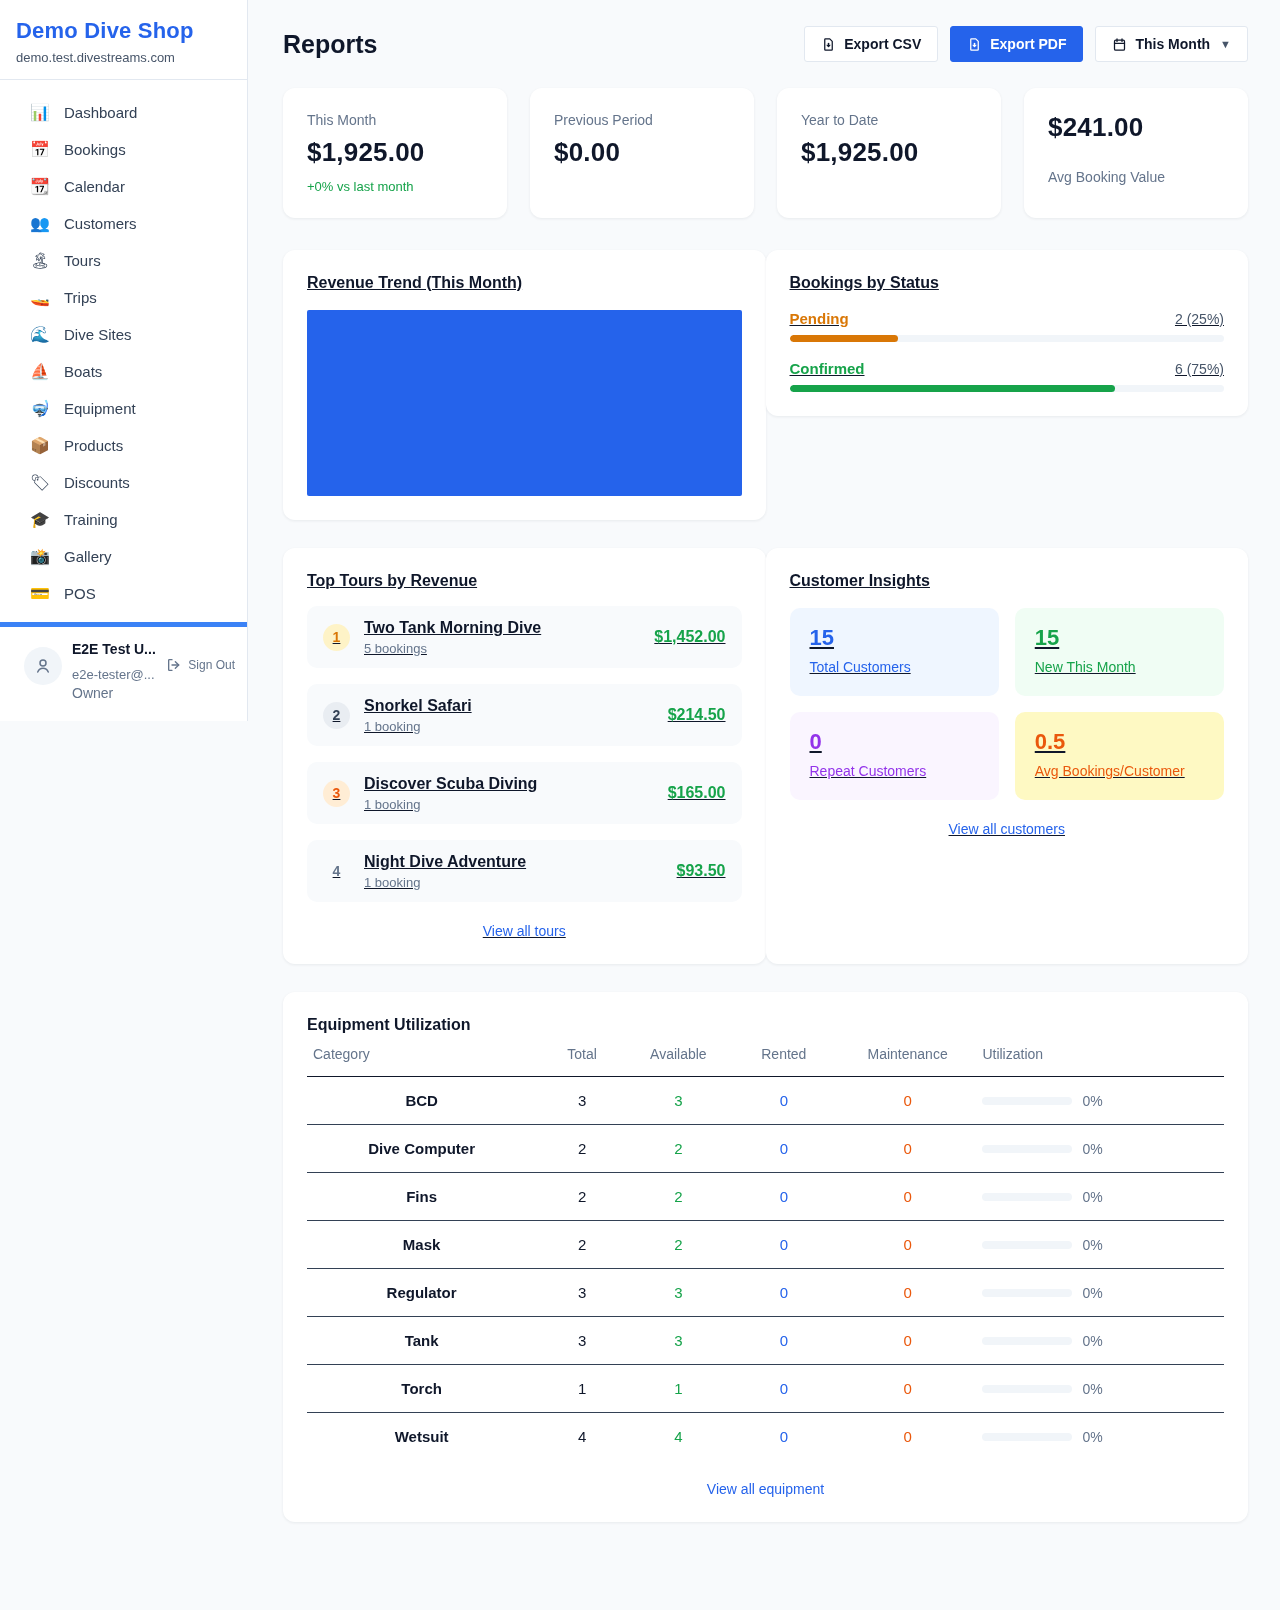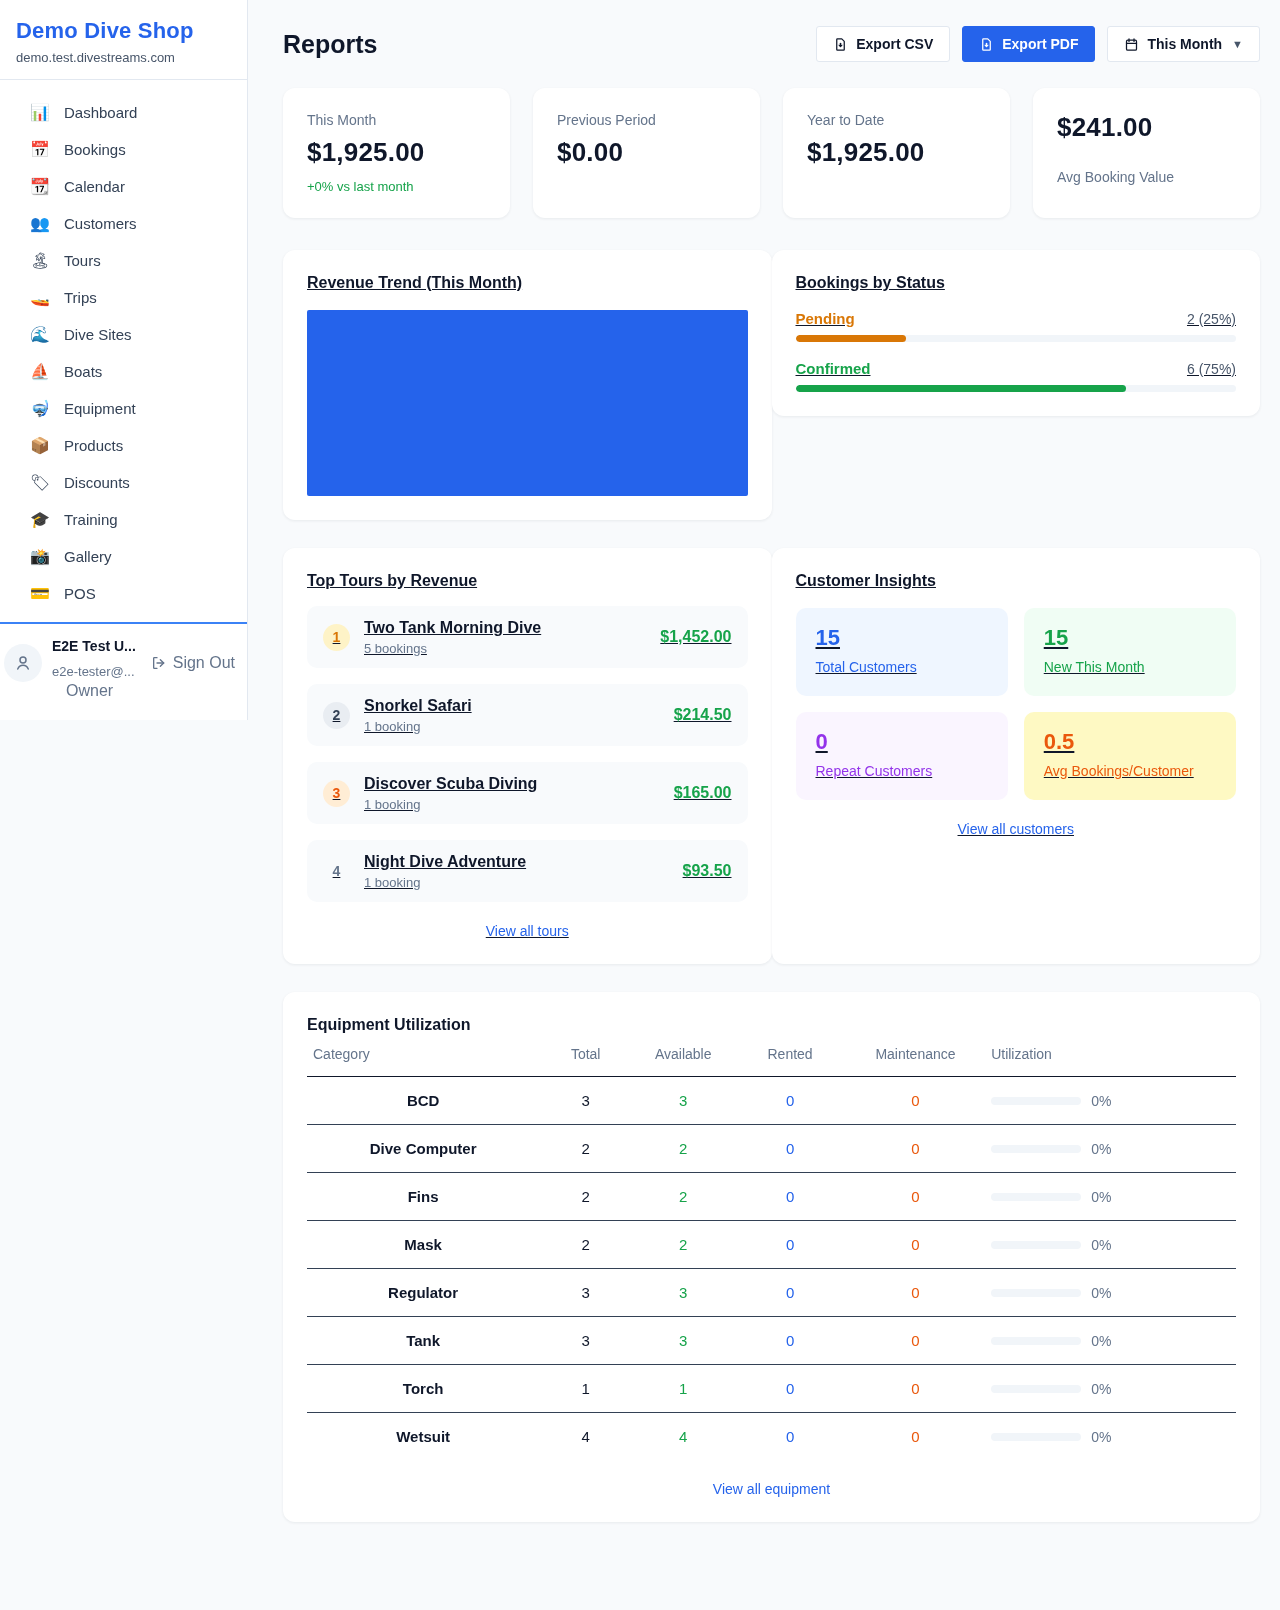--- a/index.html
+++ b/index.html
@@ -23,42 +23,42 @@
   .brand-name { color: #2563eb; font-size: 22px; font-weight: bold; letter-spacing: 0.2px; }
   .brand-domain { color: #475569; font-size: 13px; margin-top: 6px; }
   .nav { padding: 14px 0 10px 0; }
   .nav-item {
     display: flex; align-items: center; gap: 14px;
     padding: 10px 16px 10px 30px; cursor: pointer;
     font-size: 15px; color: #334155;
   }
   .nav-icon { width: 20px; font-size: 16px; text-align: center; line-height: 1; }
   .user-box {
-    border-top: 2px solid #3b82f6;
-    padding: 14px 12px 20px 4px;
+    border-top: 5px solid #3b82f6;
+    padding: 14px 12px 20px 24px;
     display: flex; align-items: flex-start; gap: 10px;
   }
   .avatar {
     width: 38px; height: 38px; border-radius: 50%;
     background: #f1f5f9; flex: 0 0 auto;
     display: flex; align-items: center; justify-content: center;
     margin-top: 6px;
   }
   .user-meta { flex: 1 1 auto; min-width: 0; }
   .user-name { font-size: 14px; font-weight: bold; color: #0f172a; white-space: nowrap; }
   .user-email { font-size: 13px; color: #64748b; margin-top: 10px; white-space: nowrap; }
-  .user-role { font-size: 16px; color: #64748b; margin-top: 3px; margin-left: 14px; }
+  .user-role { font-size: 14px; color: #64748b; margin-top: 3px; }
   .signout {
     display: flex; align-items: center; gap: 6px;
-    color: #64748b; font-size: 16px; cursor: pointer;
+    color: #64748b; font-size: 12px; cursor: pointer;
     margin-top: 16px; flex: 0 0 auto;
   }
 
   
-  .main { margin-left: 248px; padding: 26px 20px 46px 35px; }
+  .main { margin-left: 248px; padding: 26px 32px 46px 35px; }
   .page-header { display: flex; align-items: center; justify-content: space-between; margin-bottom: 26px; }
   .page-title { font-size: 25px; font-weight: bold; color: #0f172a; }
   .header-actions { display: flex; gap: 12px; }
   .btn {
     display: inline-flex; align-items: center; gap: 8px;
     font-size: 14px; font-weight: bold; border-radius: 3px;
     padding: 9px 16px; cursor: pointer; border: 1px solid #e2e8f0;
     background: #ffffff; color: #0f172a;
   }
   .btn-primary { background: #2563eb; border-color: #2563eb; color: #ffffff; }

